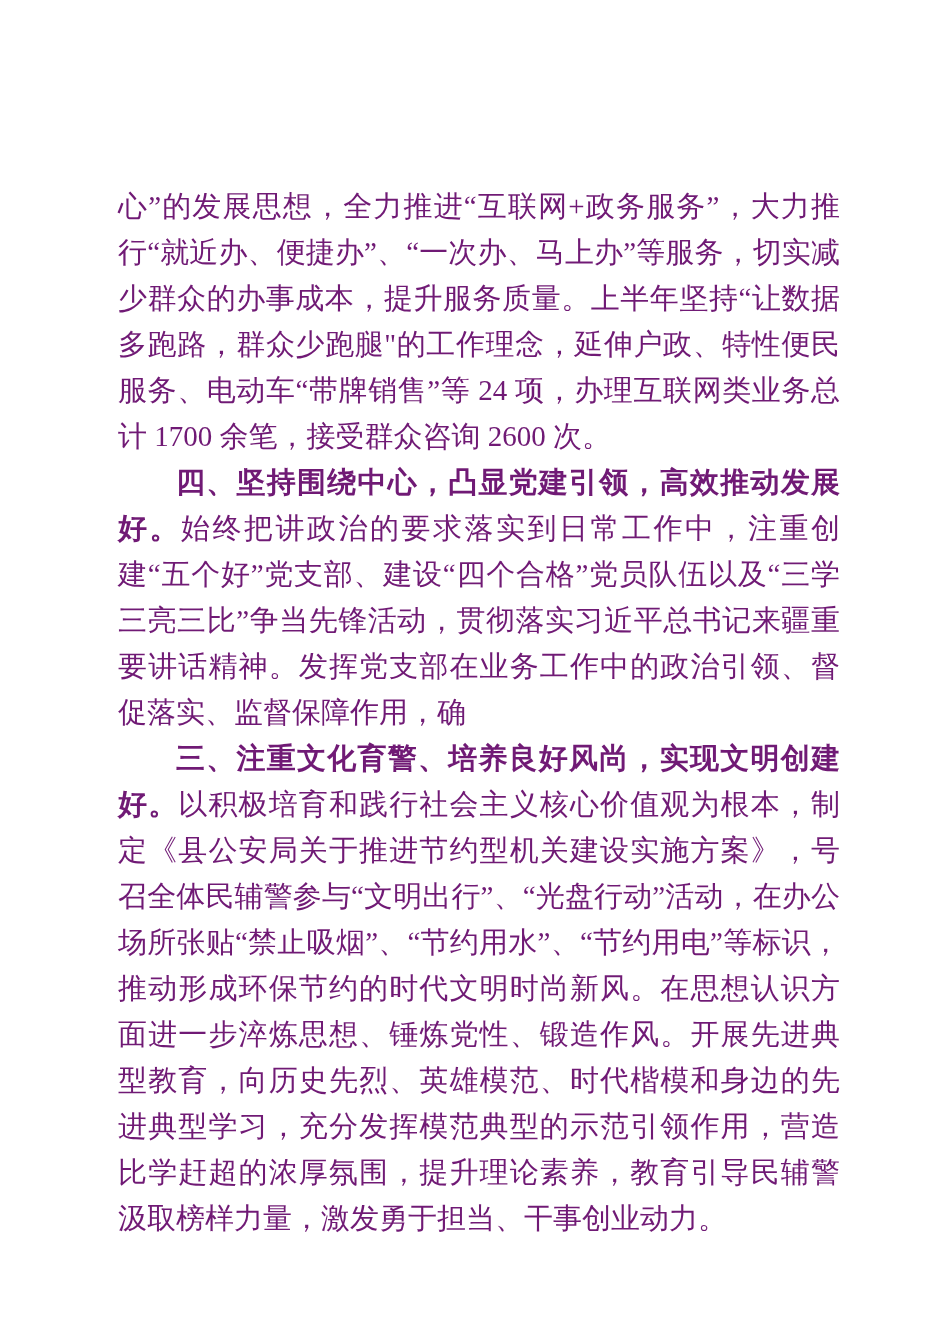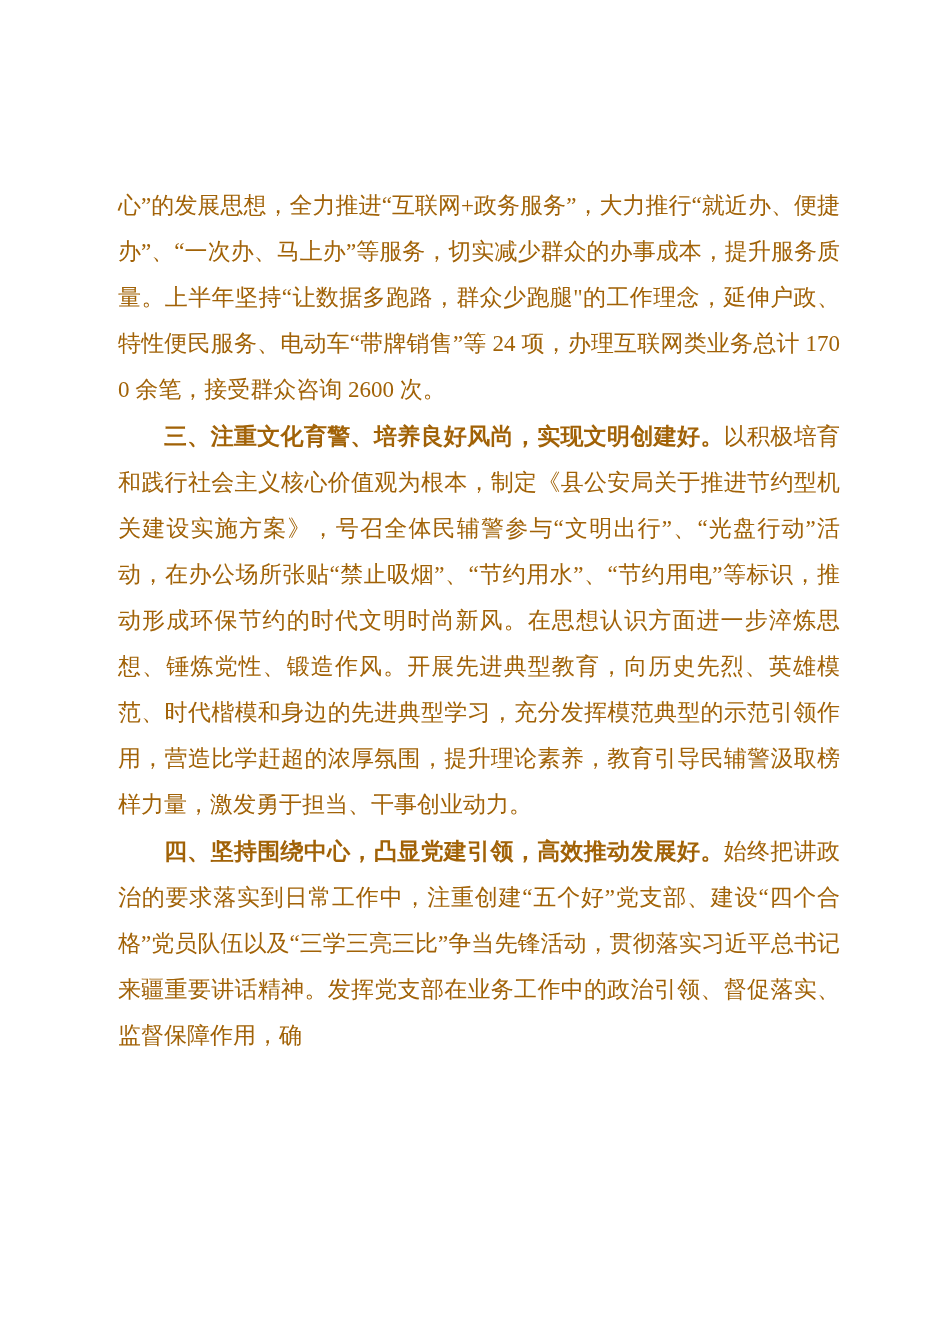--- a/index.html
+++ b/index.html
@@ -12,23 +12,23 @@
     width: 950px;
     height: 1344px;
     background: #ffffff;
     overflow: hidden;
   }
   .doc-body {
     position: absolute;
     top: 183px;
     left: 118px;
     width: 722px;
-    color: #a16207;
+    color: #701a75;
     font-family: "Liberation Serif", "DejaVu Serif", serif;
-    font-size: 23px;
+    font-size: 29px;
     line-height: 46px;
     text-align: justify;
     text-justify: inter-ideograph;
     word-break: break-all;
   }
   .doc-body p {
     margin: 0;
     padding: 0;
   }
   .doc-body p.indent {
@@ -41,16 +41,16 @@
   .run-regular {
     font-weight: 400;
   }
 </style>
 </head>
 <body>
 
 <div class="page">
   <div class="doc-body" id="doc-body">
       <p><span class="run-regular">心”的发展思想，全力推进“互联网+政务服务”，大力推行“就近办、便捷办”、“一次办、马上办”等服务，切实减少群众的办事成本，提升服务质量。上半年坚持“让数据多跑路，群众少跑腿"的工作理念，延伸户政、特性便民服务、电动车“带牌销售”等 24 项，办理互联网类业务总计 1700 余笔，接受群众咨询 2600 次。</span></p>
+      <p class="indent"><span class="run-bold">四、坚持围绕中心，凸显党建引领，高效推动发展好。</span><span class="run-regular">始终把讲政治的要求落实到日常工作中，注重创建“五个好”党支部、建设“四个合格”党员队伍以及“三学三亮三比”争当先锋活动，贯彻落实习近平总书记来疆重要讲话精神。发挥党支部在业务工作中的政治引领、督促落实、监督保障作用，确</span></p>
       <p class="indent"><span class="run-bold">三、注重文化育警、培养良好风尚，实现文明创建好。</span><span class="run-regular">以积极培育和践行社会主义核心价值观为根本，制定《县公安局关于推进节约型机关建设实施方案》，号召全体民辅警参与“文明出行”、“光盘行动”活动，在办公场所张贴“禁止吸烟”、“节约用水”、“节约用电”等标识，推动形成环保节约的时代文明时尚新风。在思想认识方面进一步淬炼思想、锤炼党性、锻造作风。开展先进典型教育，向历史先烈、英雄模范、时代楷模和身边的先进典型学习，充分发挥模范典型的示范引领作用，营造比学赶超的浓厚氛围，提升理论素养，教育引导民辅警汲取榜样力量，激发勇于担当、干事创业动力。</span></p>
-      <p class="indent"><span class="run-bold">四、坚持围绕中心，凸显党建引领，高效推动发展好。</span><span class="run-regular">始终把讲政治的要求落实到日常工作中，注重创建“五个好”党支部、建设“四个合格”党员队伍以及“三学三亮三比”争当先锋活动，贯彻落实习近平总书记来疆重要讲话精神。发挥党支部在业务工作中的政治引领、督促落实、监督保障作用，确</span></p>
     </div>
 </div>
 
 </body></html>

